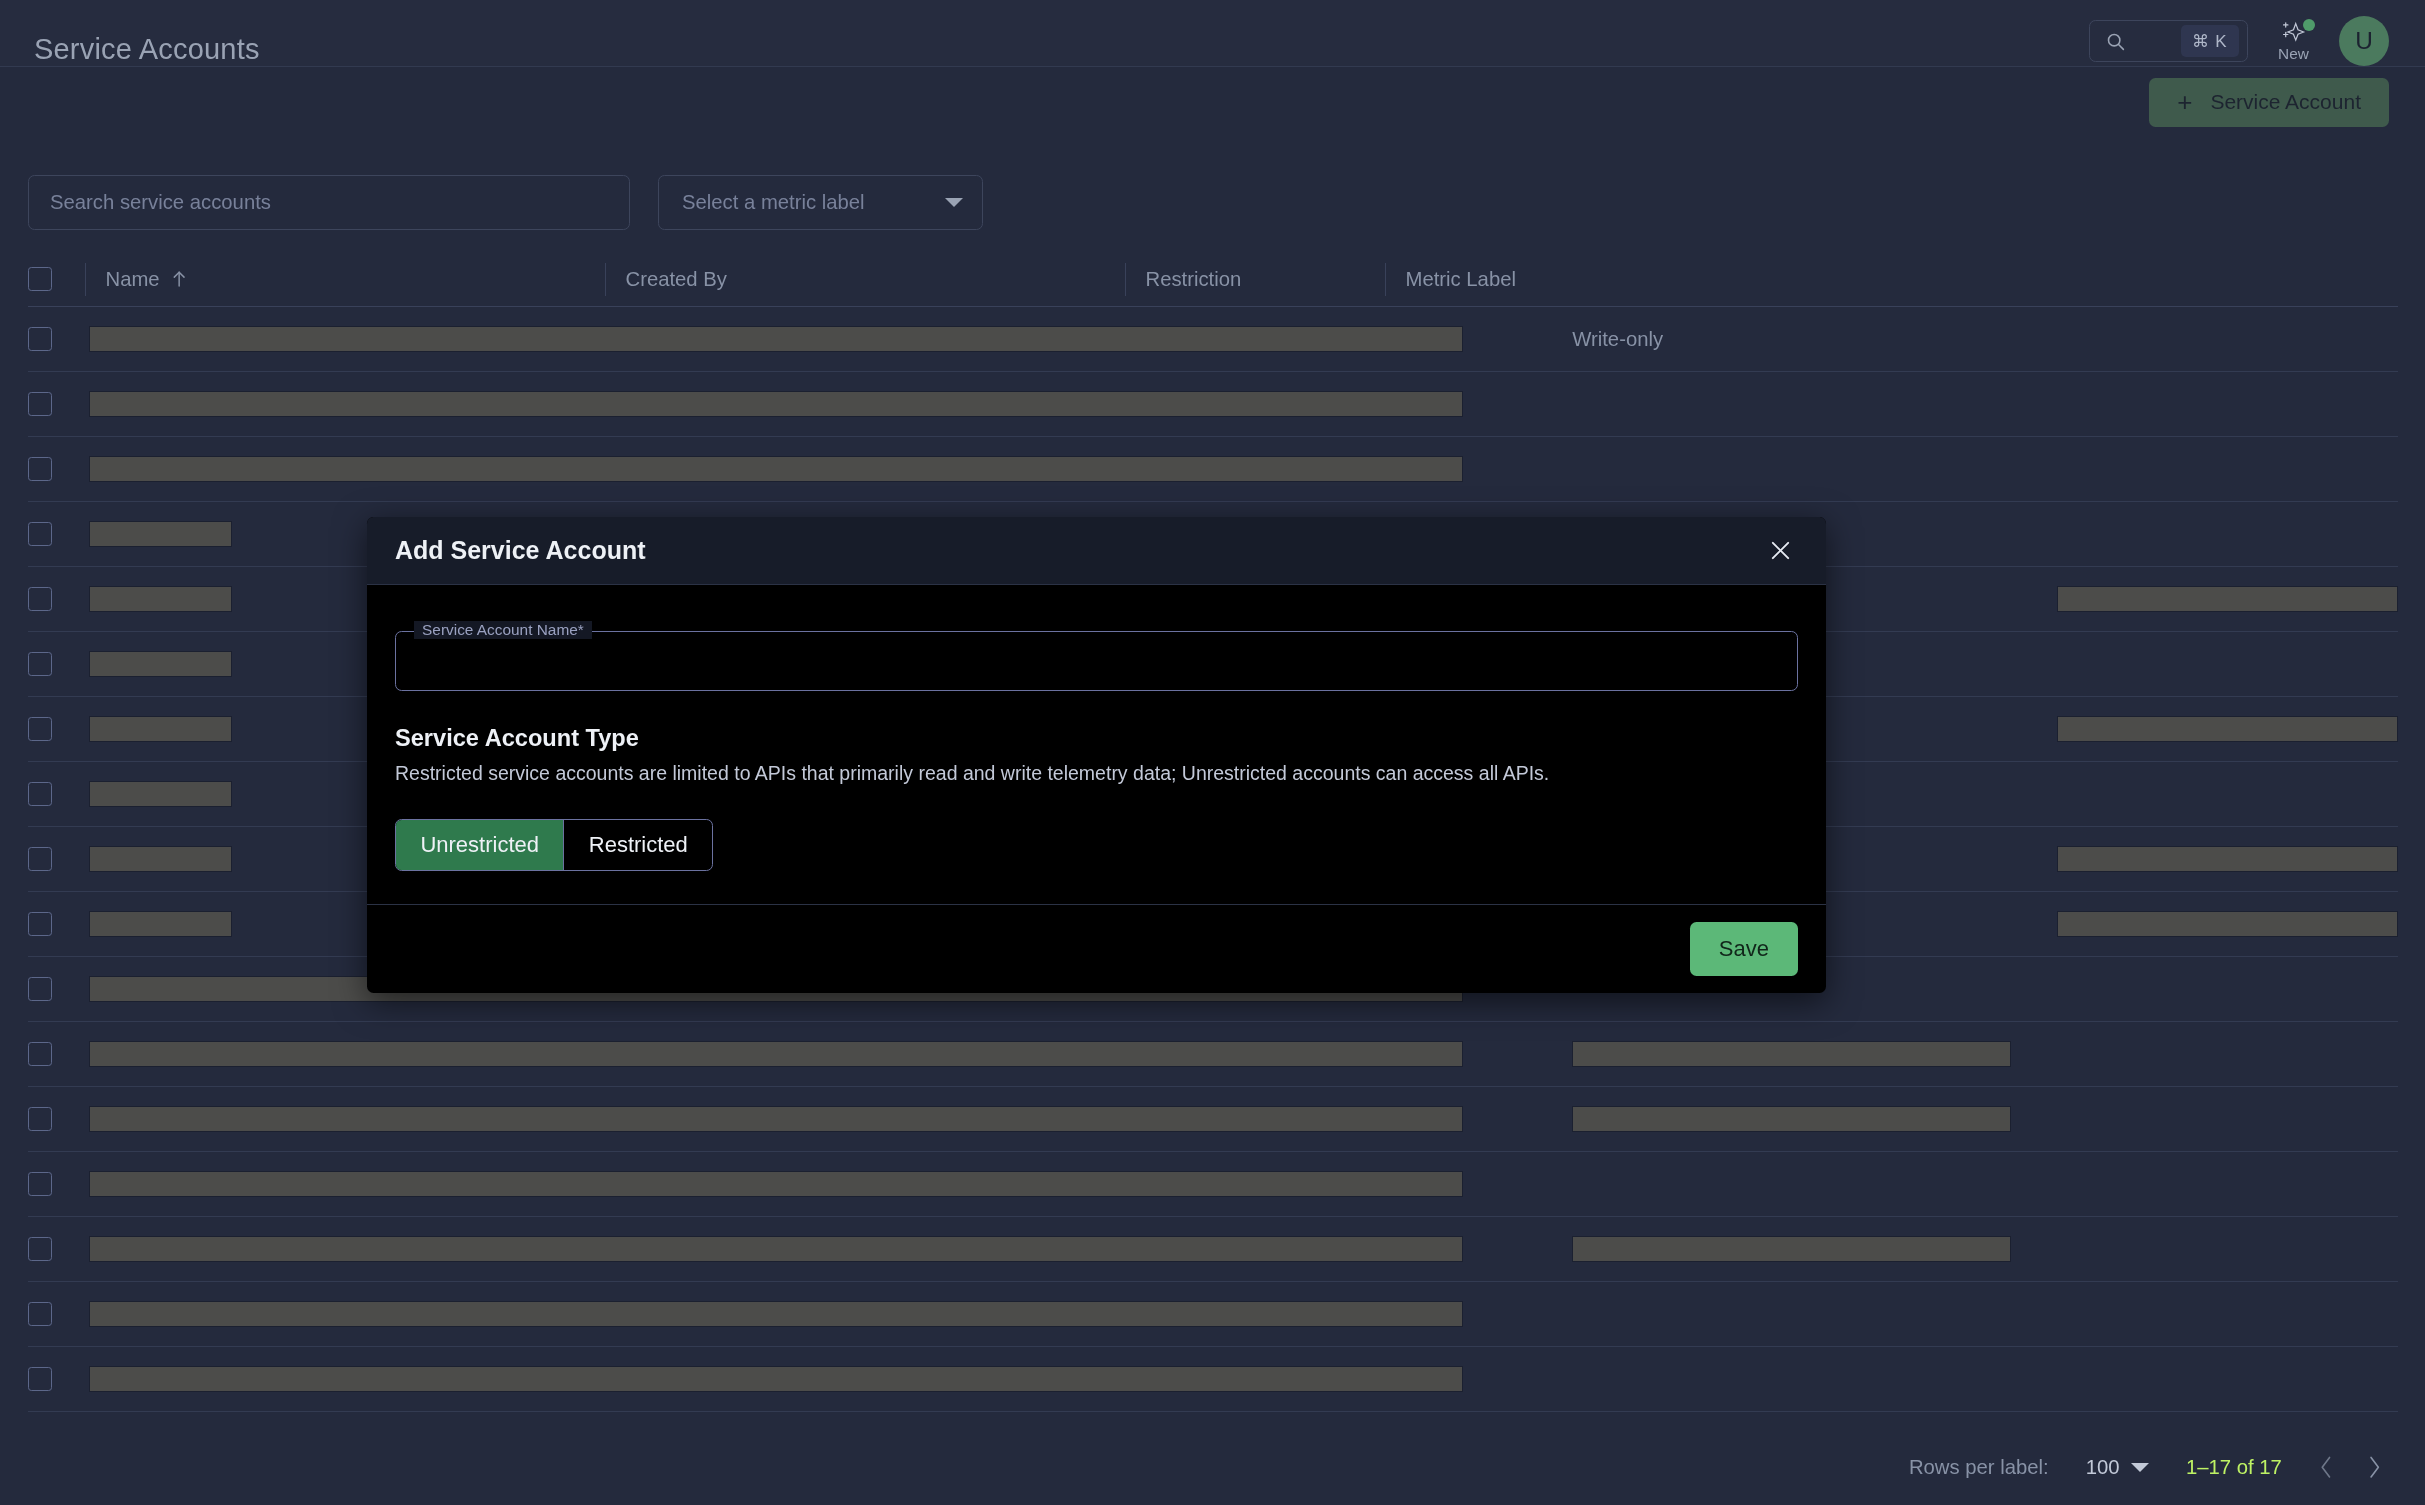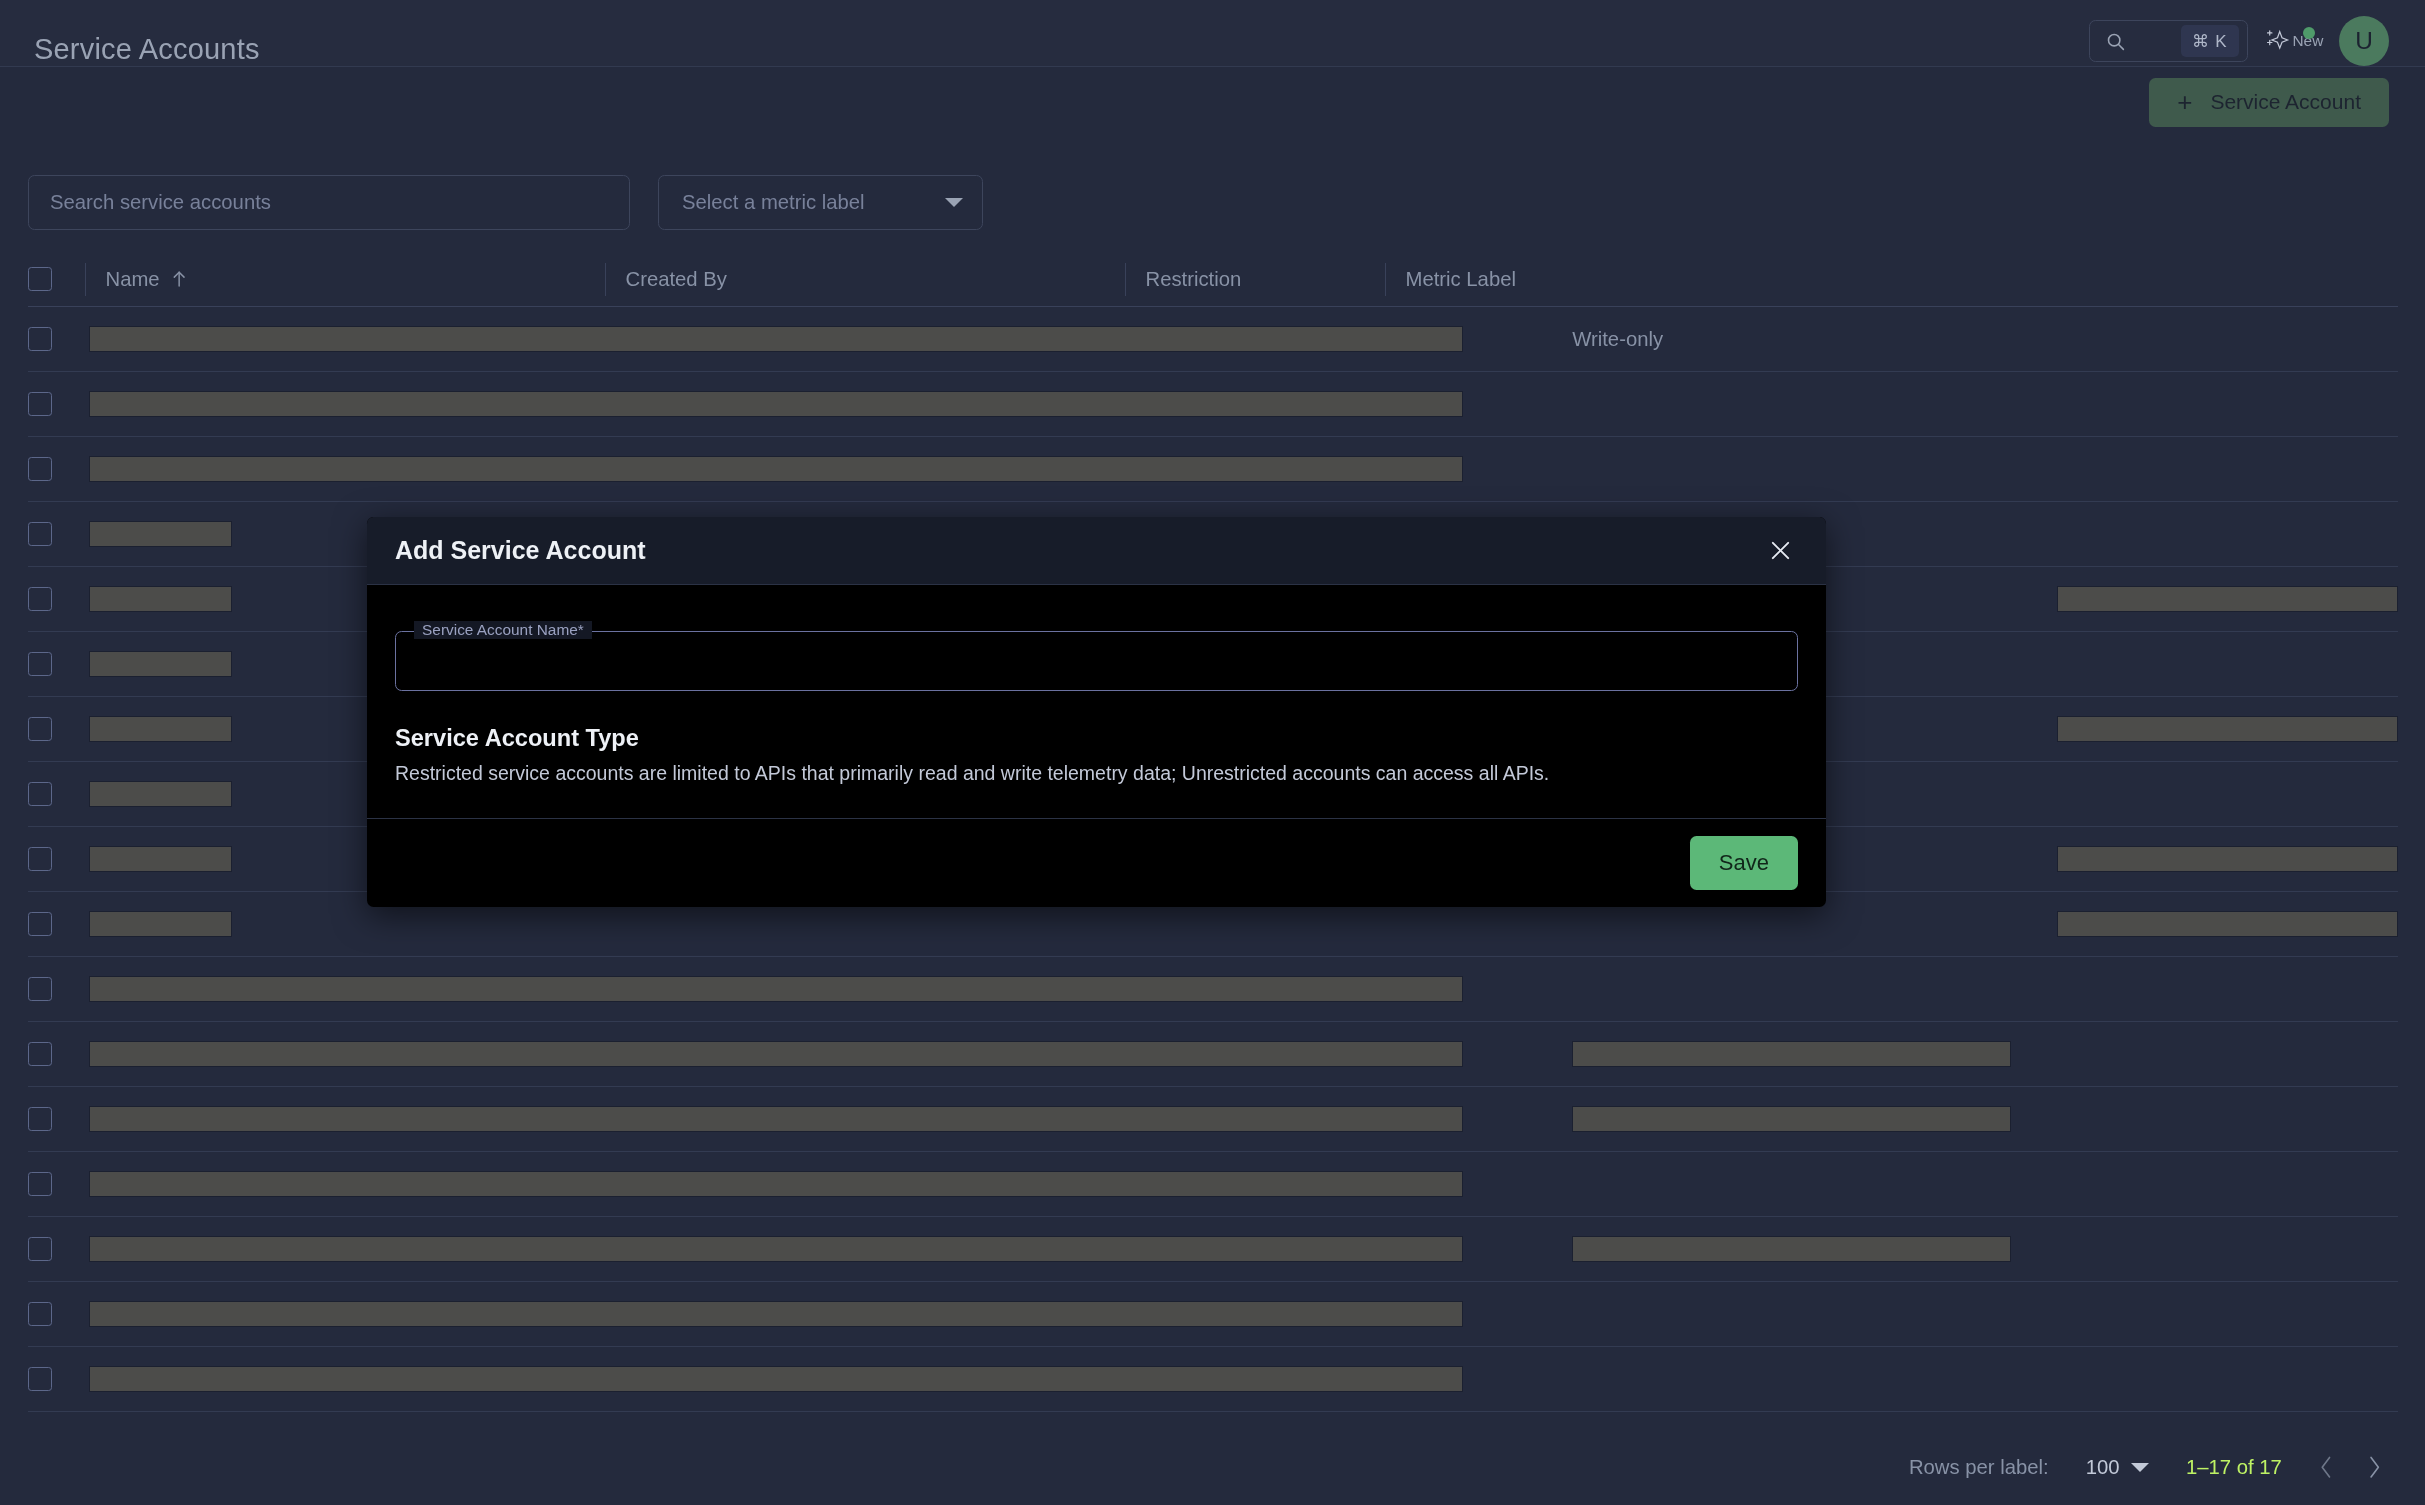--- a/index.html
+++ b/index.html
@@ -55,21 +55,21 @@
   .kbd {
     background: #2f3650;
     border-radius: 4.9px;
     color: #aeb6c8;
     font-size: 17px;
     padding: 5.7px 11.4px;
     letter-spacing: 0.8px;
   }
   .new-btn {
     display: flex;
-    flex-direction: row;
+    flex-direction: column;
     align-items: center;
     justify-content: center;
     width: 49px;
     position: relative;
     gap: 0.8px;
   }
   .new-btn .sparkle { width: 28px; height: 24.4px; display: block; }
   .new-btn .new-label {
     font-size: 15.4px;
     color: #9aa3b4;
@@ -677,20 +677,24 @@
 
     <div class="modal-body">
 
       <div class="field">
         <span class="field-legend">Service Account Name*</span>
       </div>
 
       <div class="section-title">Service Account Type</div>
       <div class="section-desc">Restricted service accounts are limited to APIs that primarily read and write telemetry data; Unrestricted accounts can access all APIs.</div>
 
+      <div class="segmented">
+        <button class="seg active">Unrestricted</button>
+        <button class="seg">Restricted</button>
+      </div>
     </div>
 
     <div class="modal-footer">
       <button class="save-btn">Save</button>
     </div>
   </div>
 
 </div>
 
 

